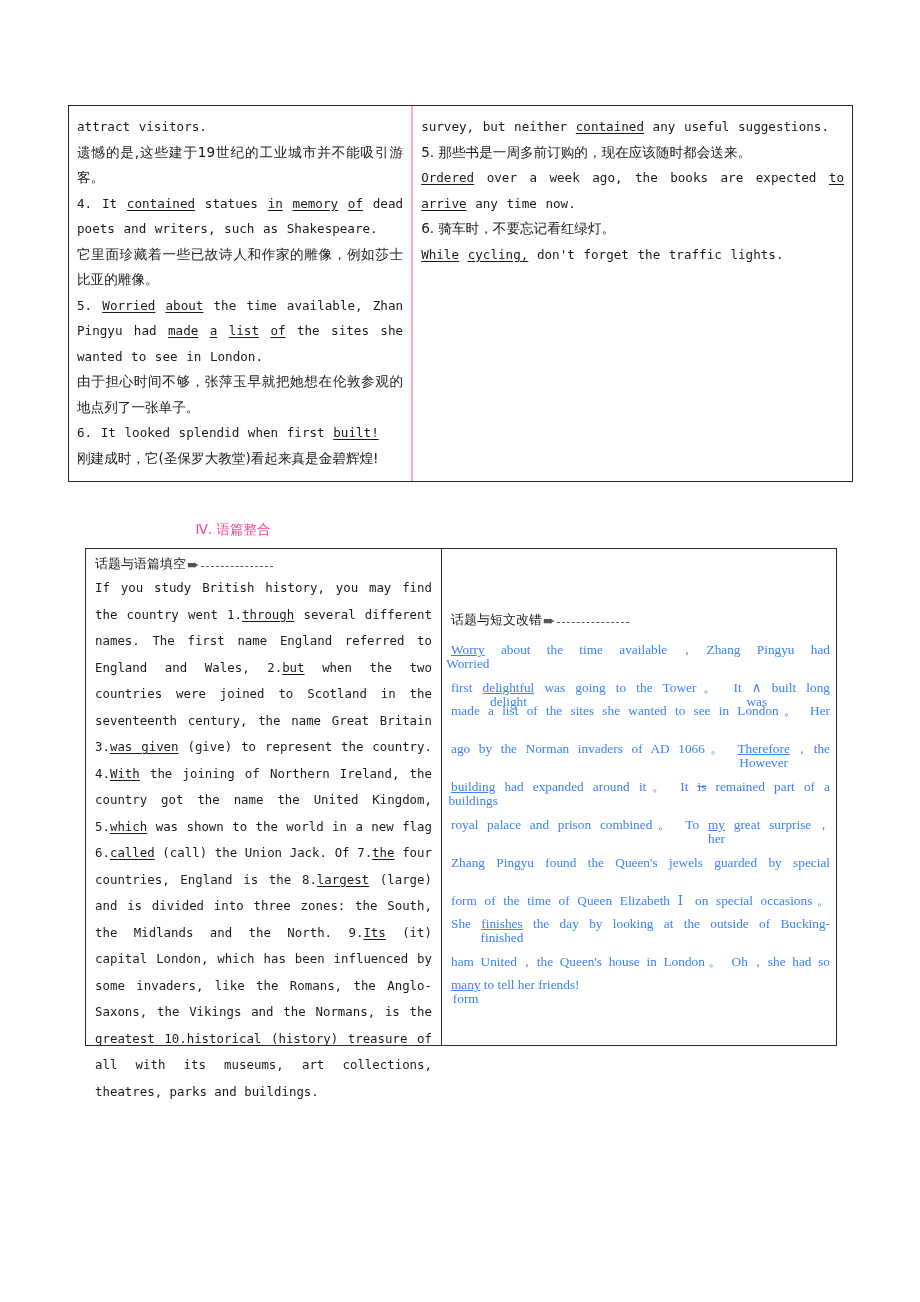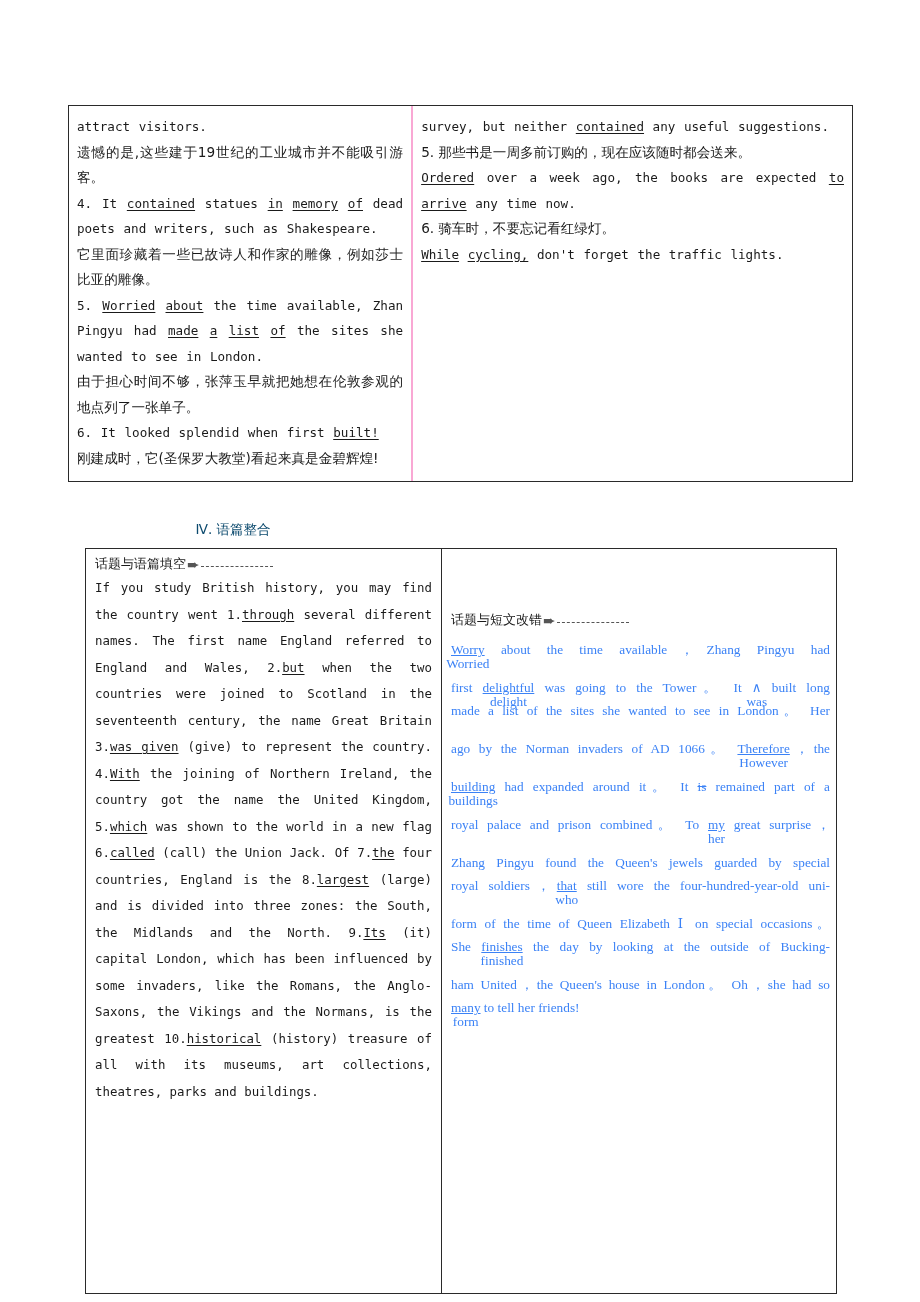--- a/index.html
+++ b/index.html
@@ -65,30 +65,30 @@
 
   
   .section-heading {
     position: absolute;
     left: 68px;
     top: 521px;
     width: 330px;
     text-align: center;
     font-family: "DejaVu Sans", "Liberation Sans", sans-serif;
     font-size: 13.5px;
-    color: #0c4a6e;
+    color: #ec4899;
   }
 
   
   .bottom-table {
     position: absolute;
     left: 85px;
     top: 548px;
     width: 752px;
-    height: 746px;
+    height: 498px;
     border: 1px solid #2a2a2a;
     box-sizing: border-box;
     display: flex;
   }
   .bot-cell-left {
     width: 356px;
     box-sizing: border-box;
     border-right: 1px solid #2a2a2a;
     padding: 6px 9px 6px 9px;
   }
@@ -237,21 +237,20 @@
         <p><span>first </span><span class="fix"><span>delightful</span><span class="below">delight</span></span><span> was going to the Tower。 It </span><span class="fix nound"><span>∧</span><span class="below">was</span></span><span> built long</span></p>
         <p><span>made a list of the sites she wanted to see in London。 Her</span></p>
         <span class="sub-row"></span>
         <p><span>ago by the Norman invaders of AD 1066。 </span><span class="fix"><span>Therefore</span><span class="below">However</span></span><span>，the</span></p>
         <span class="sub-row"></span>
         <p><span> </span><span class="fix"><span>building</span><span class="below">buildings</span></span><span> had expanded around it。 It </span><span class="strike">is</span><span> remained part of a</span></p>
         <span class="sub-row"></span>
         <p><span>royal palace and prison combined。 To </span><span class="fix"><span>my</span><span class="below">her</span></span><span> great surprise，</span></p>
         <span class="sub-row"></span>
         <p><span>Zhang Pingyu found the Queen's jewels guarded by special</span></p>
-        <p><span>royal soldiers，</span><span class="fix"><span>that</span><span class="below">who</span></span><span> still wore the four-hundred-year-old uni-</span></p>
         <span class="sub-row"></span>
         <p><span>form of the time of Queen Elizabeth Ⅰ on special occasions。</span></p>
         <p><span>She </span><span class="fix"><span>finishes</span><span class="below">finished</span></span><span> the day by looking at the outside of Bucking-</span></p>
         <span class="sub-row"></span>
         <p><span>ham United，the Queen's house in London。 Oh，she had so</span></p>
         <p class="last"><span class="fix"><span>many</span><span class="below">form</span></span><span> to tell her friends!</span></p>
         <span class="sub-row"></span>
       </div>
   </div>
 

